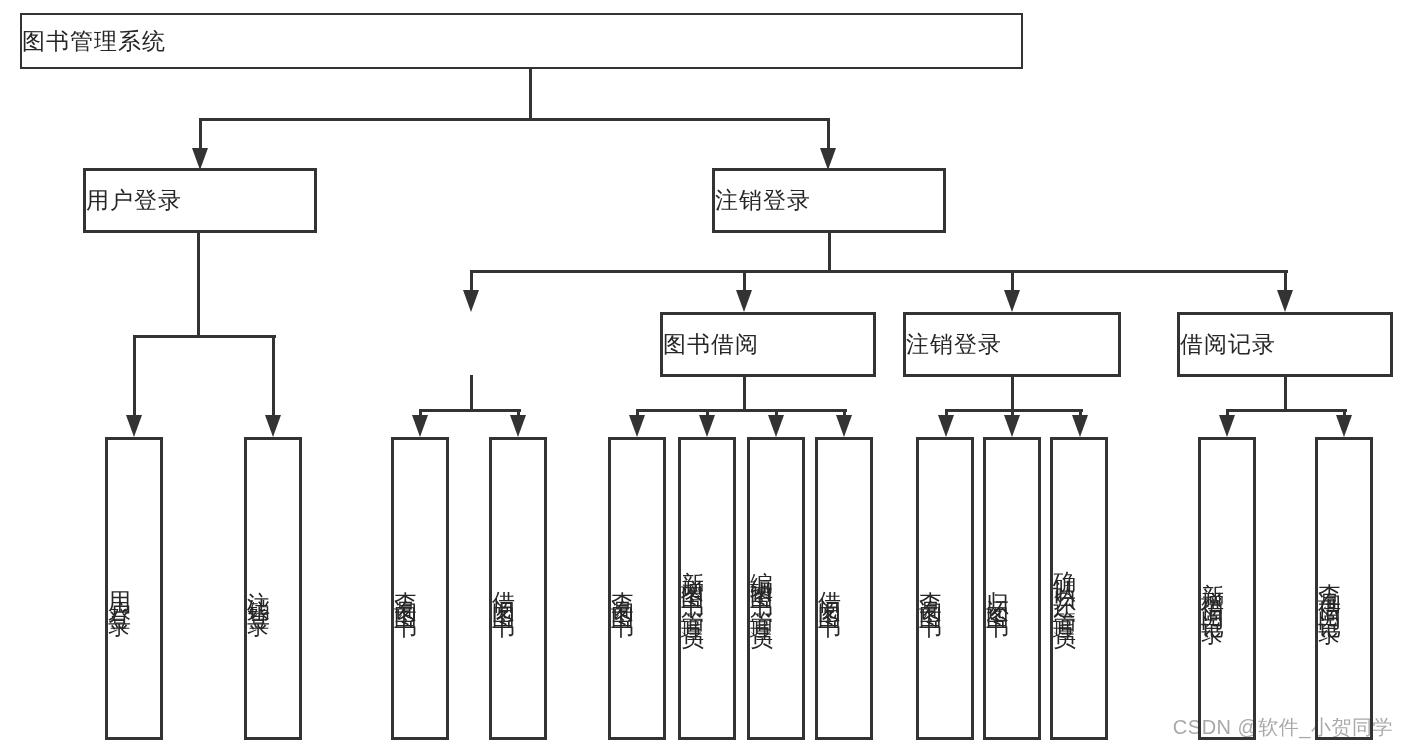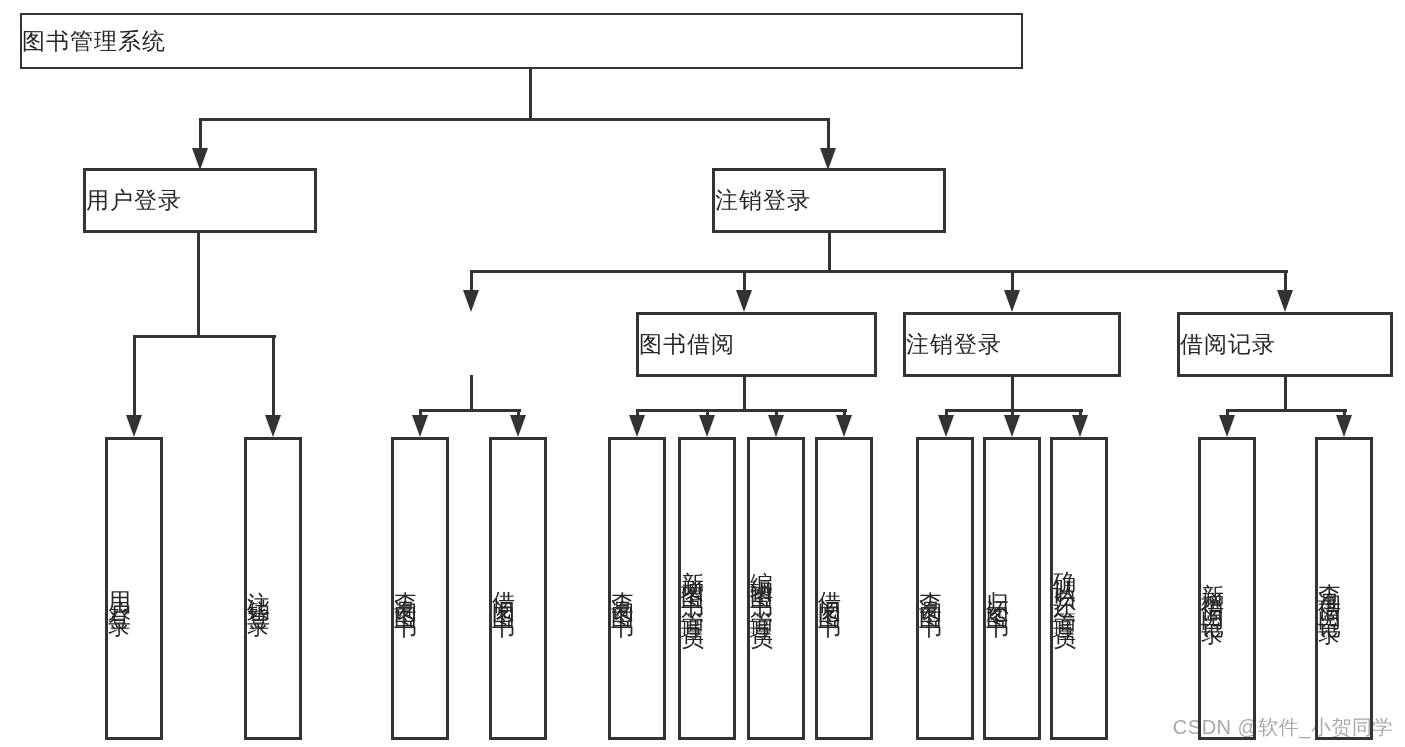--- a/index.html
+++ b/index.html
@@ -99,21 +99,21 @@
     <span class="lbl">图书管理系统</span>
   </div>
 
   <div class="box hbox" style="left:83px;top:168px;width:234px;height:65px">
     <span class="lbl">用户登录</span>
   </div>
   <div class="box hbox" style="left:712px;top:168px;width:234px;height:65px">
     <span class="lbl">注销登录</span>
   </div>
 
-  <div class="box hbox" style="left:636px;top:312px;width:241px;height:65px">
+  <div class="box hbox" style="left:660px;top:312px;width:216px;height:65px">
     <span class="lbl">图书借阅</span>
   </div>
   <div class="box hbox" style="left:903px;top:312px;width:218px;height:65px">
     <span class="lbl">注销登录</span>
   </div>
   <div class="box hbox" style="left:1177px;top:312px;width:216px;height:65px">
     <span class="lbl">借阅记录</span>
   </div>
 
   <div class="box vbox" style="left:105px;top:437px">

